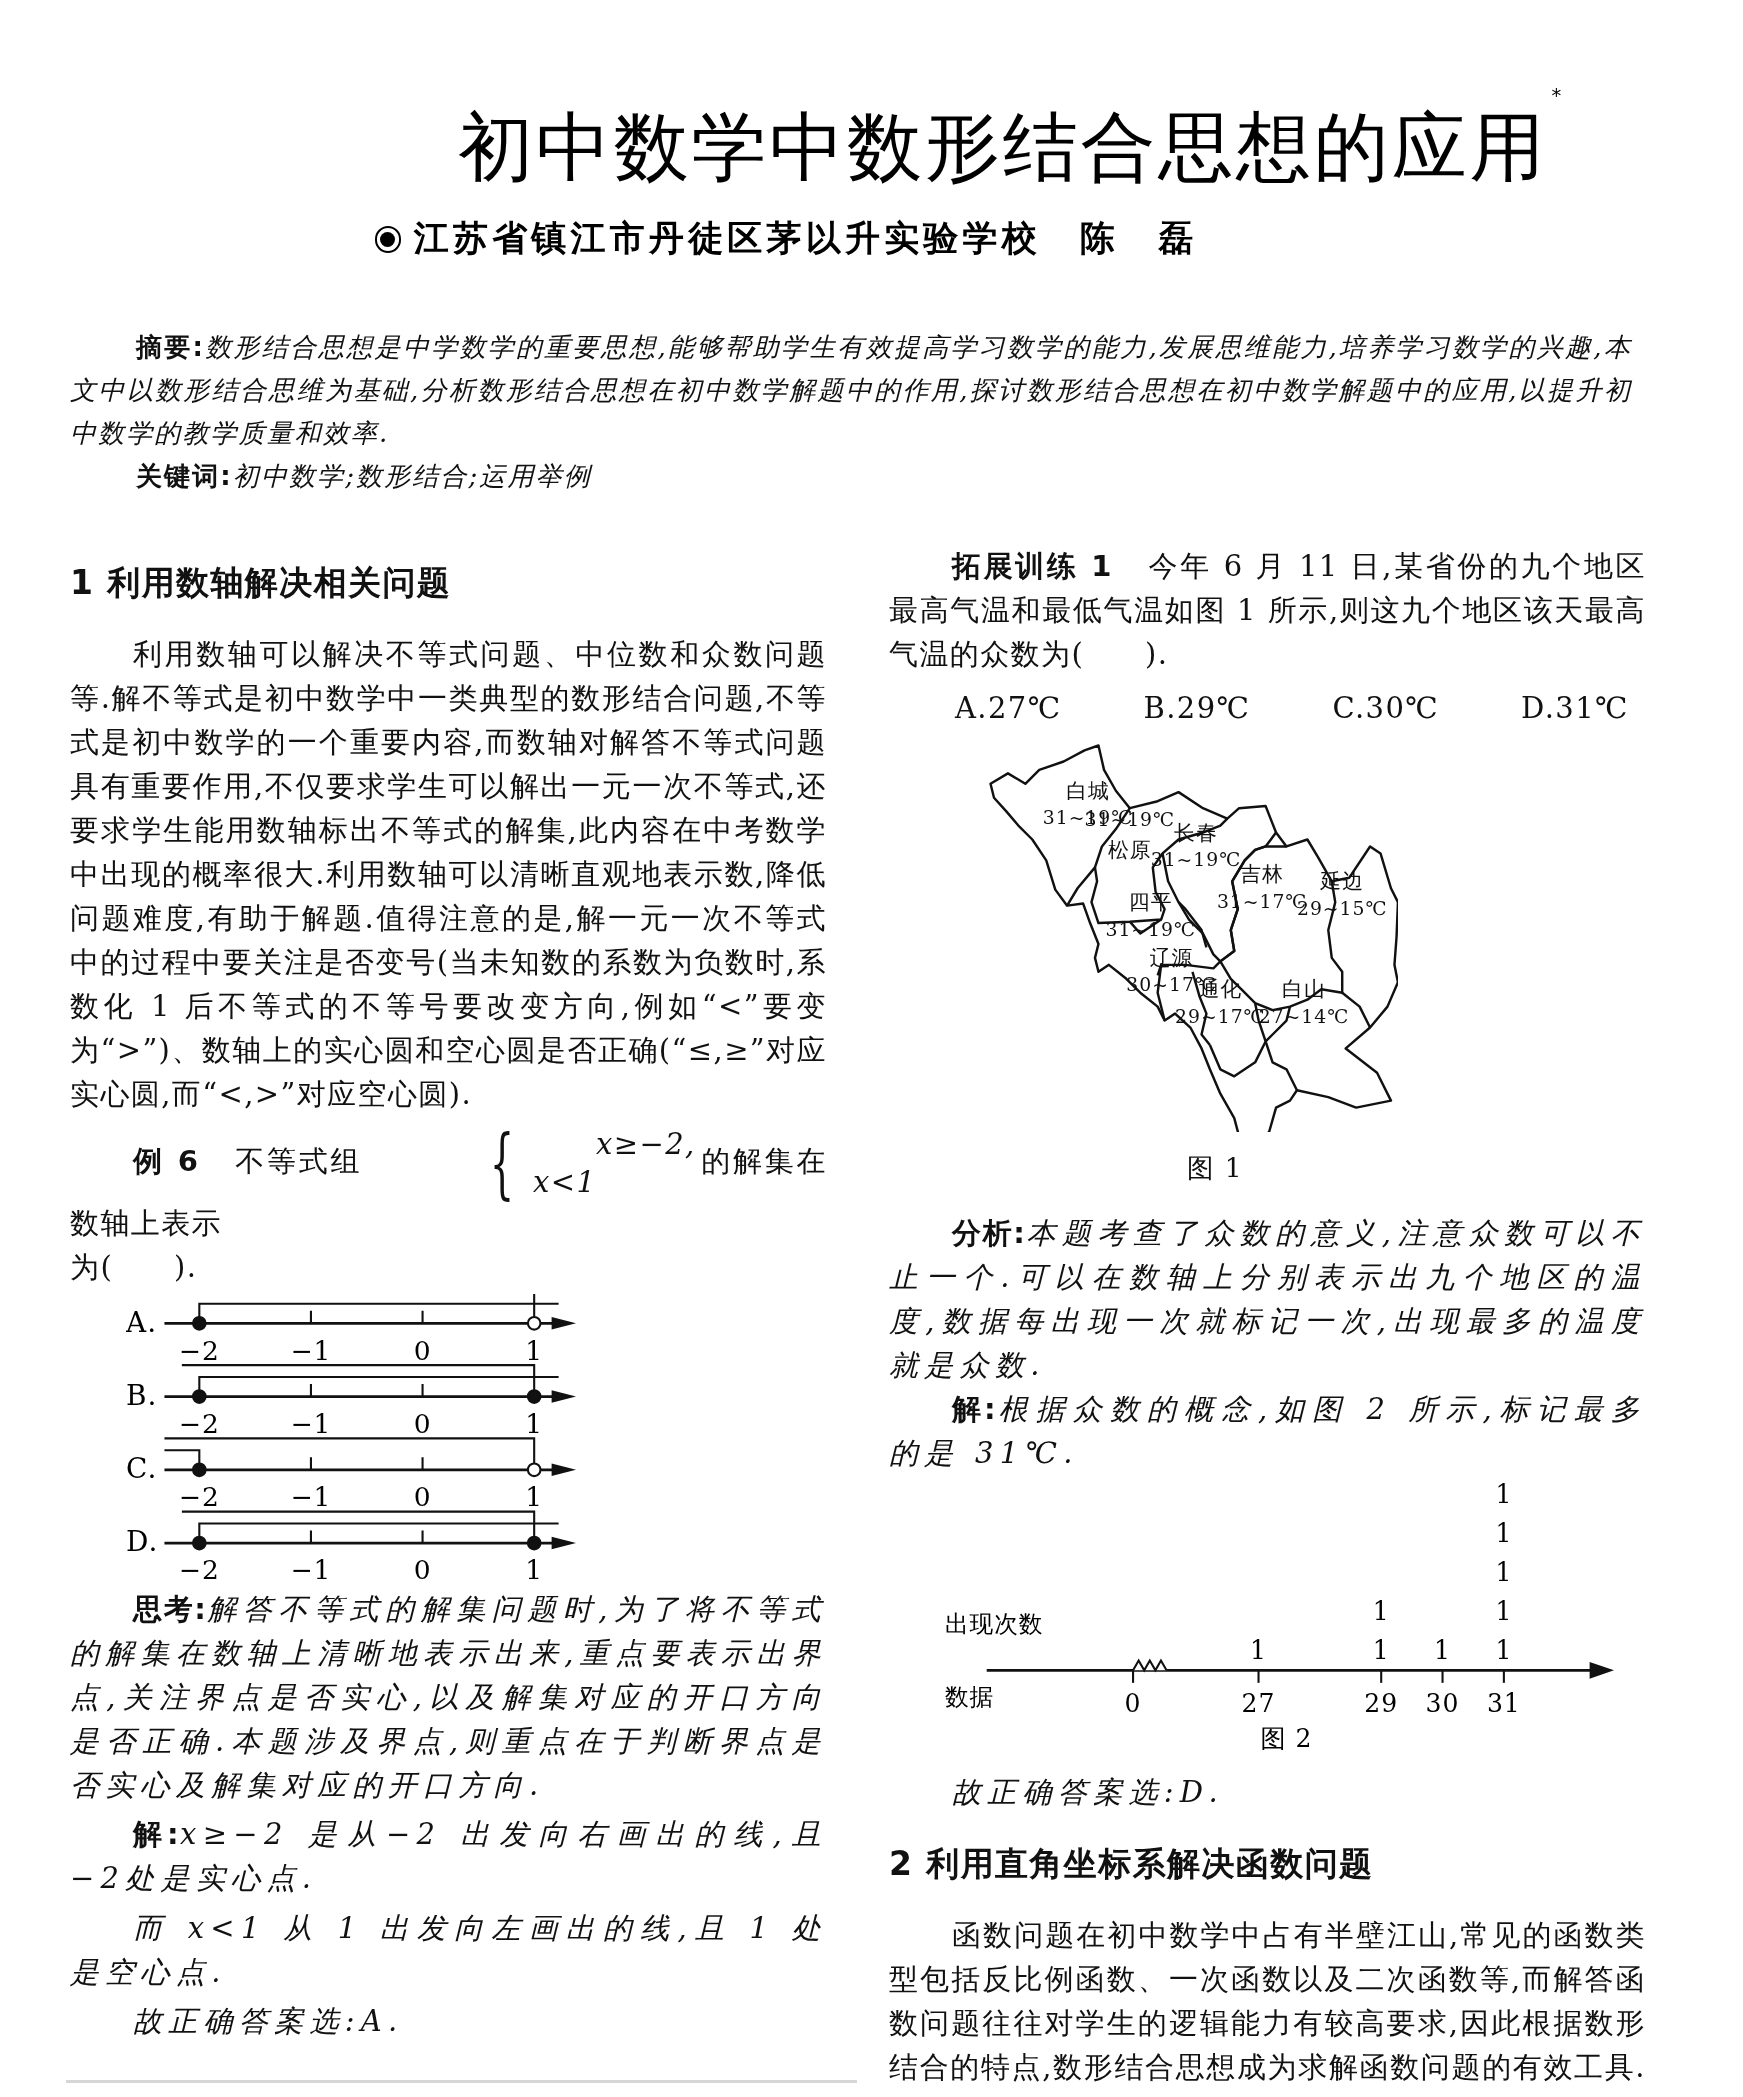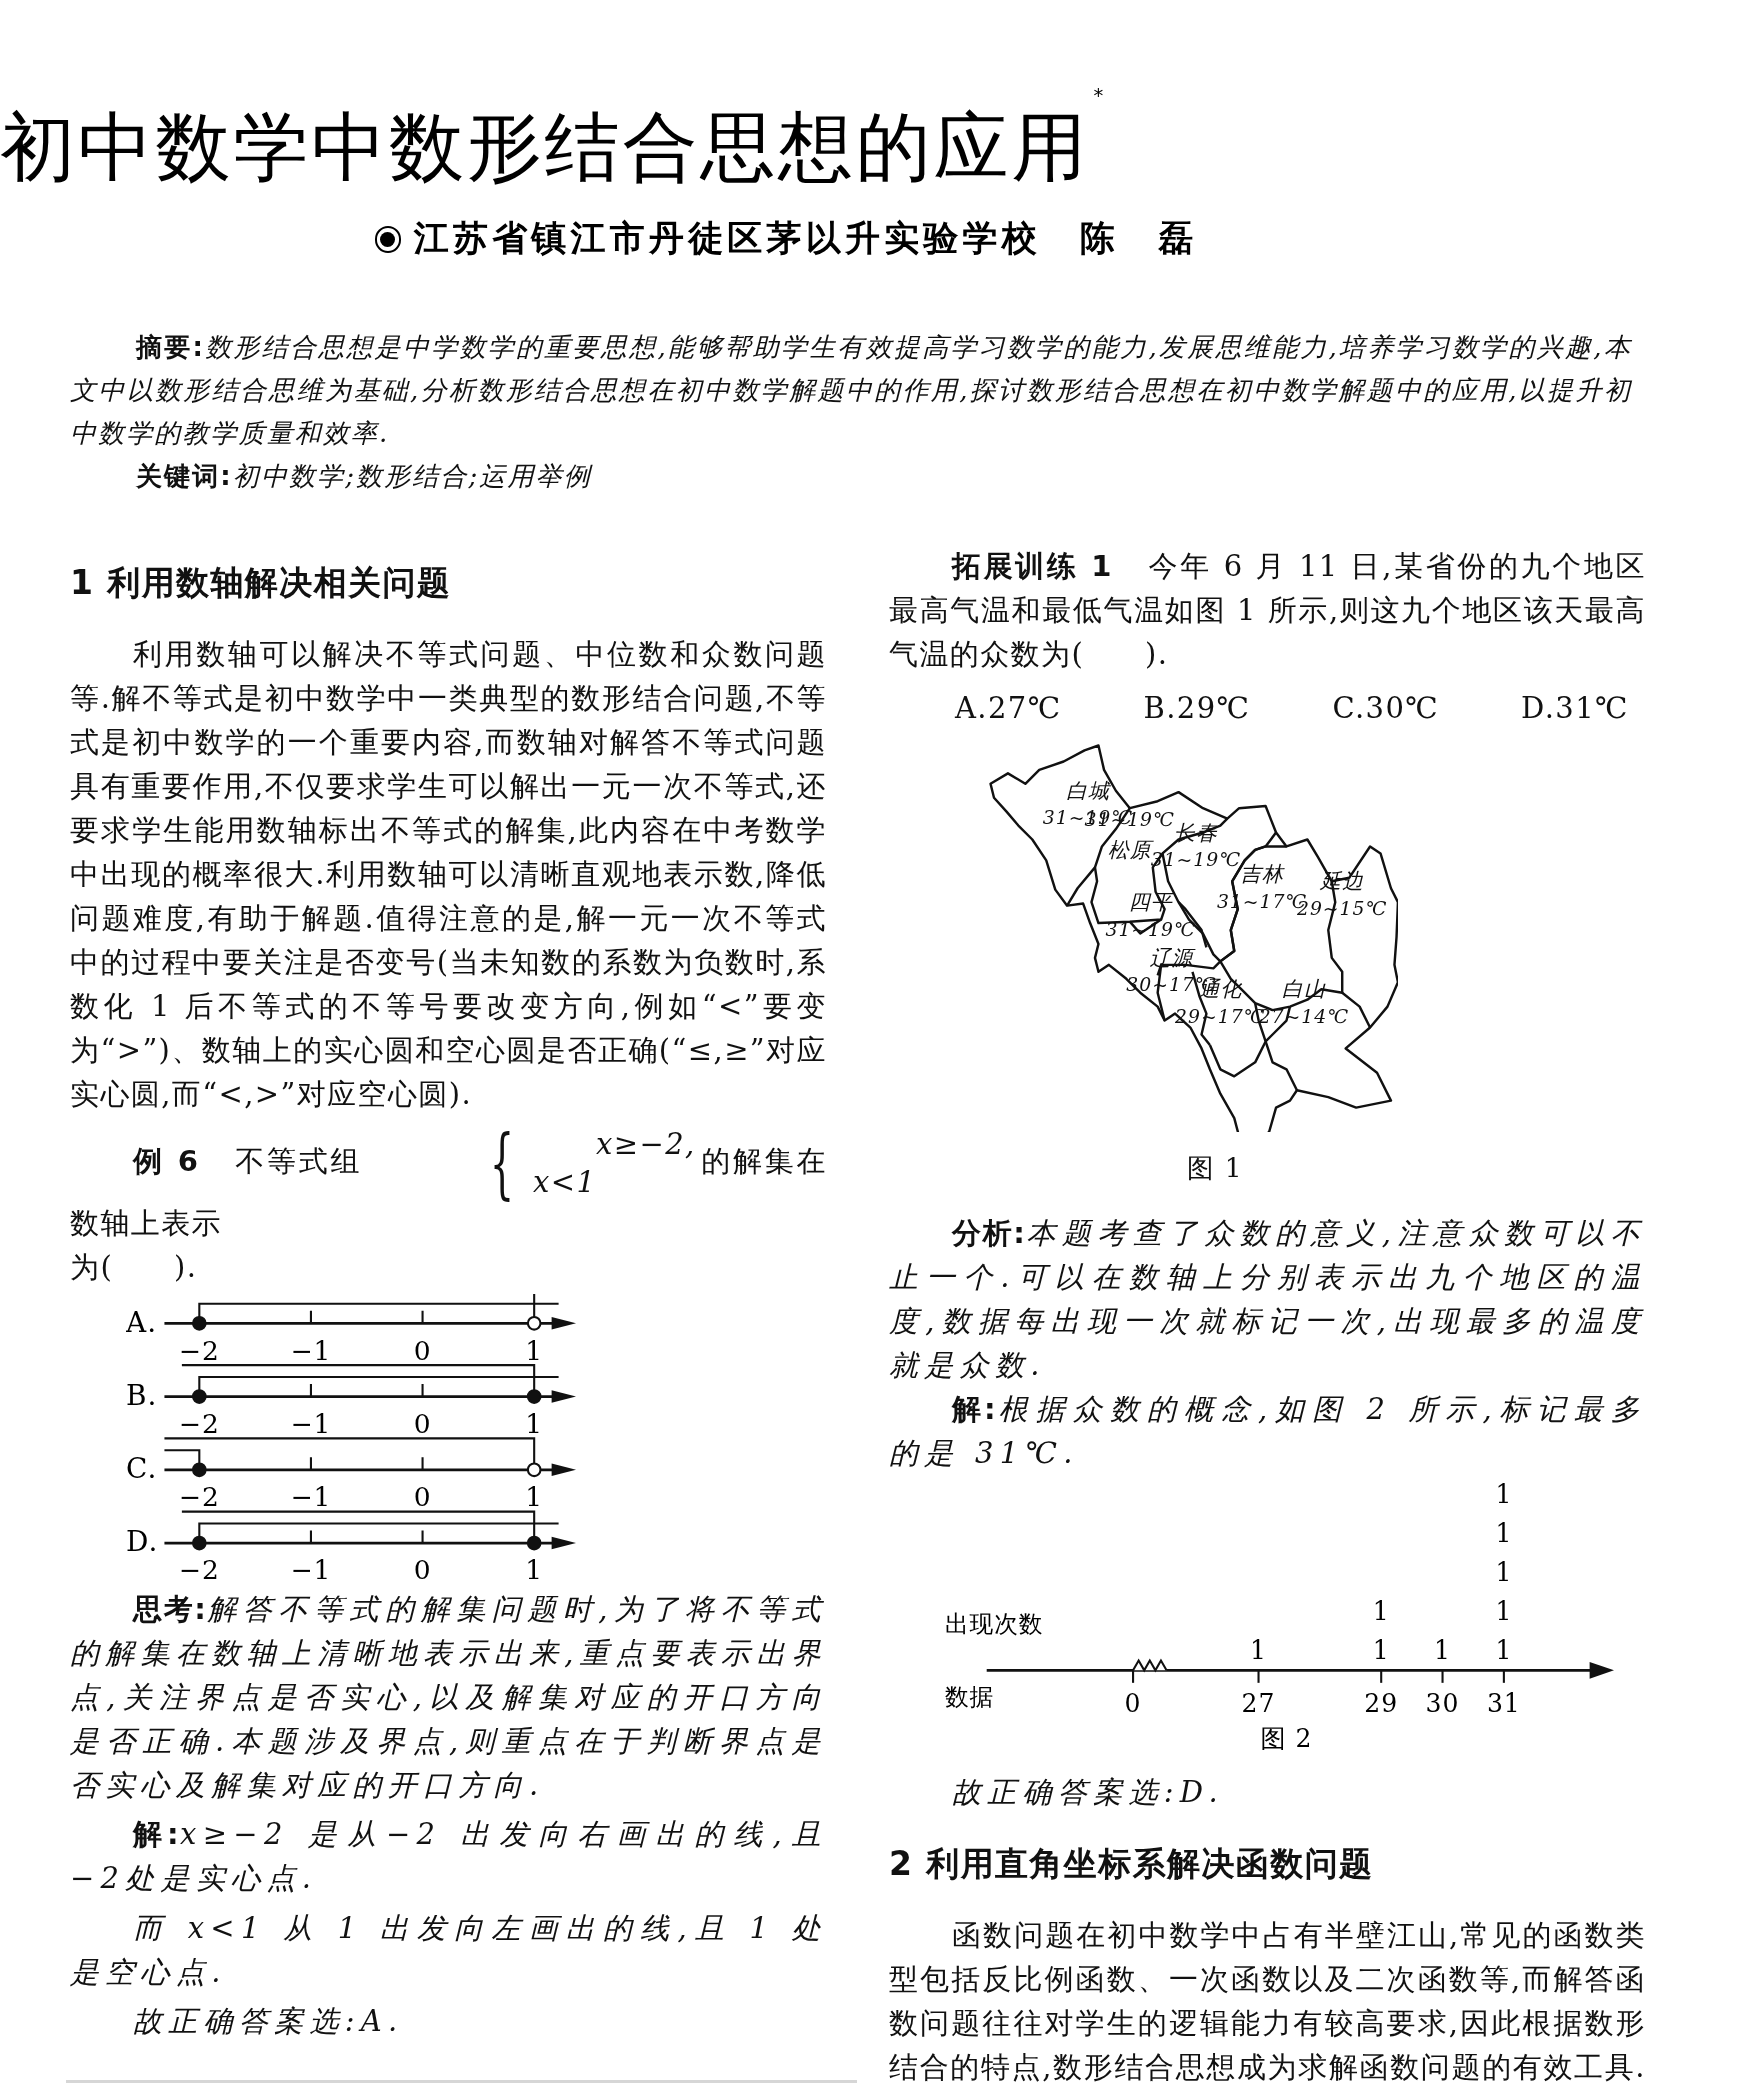--- a/index.html
+++ b/index.html
@@ -1,21 +1,21 @@
 <!DOCTYPE html>
 <html style="font-size:11px"><head>
 <meta charset="utf-8">
 <style>
   html, body { margin: 0; padding: 0; background: #ffffff; }
   body {
     width: 1743px; height: 2097px; position: relative; overflow: hidden;
     color: #111; font-family: "DejaVu Serif", "Liberation Serif", serif;
   }
   .title {
-    position: absolute; left: 0; width: 1564px; top: 98px; text-align: left;
+    position: absolute; left: 0; width: 1564px; top: 98px; text-align: right;
     font-family: "DejaVu Sans", "Liberation Sans", sans-serif; font-size: 75px;
     font-weight: normal; letter-spacing: 2.8px; color: #000;
   }
   .title sup { font-size: 19.5px; vertical-align: top; position: relative; top: -14px; margin-left: 4.2px; }
   .author {
     position: absolute; left: 0; width: 1611px; top: 215px; text-align: center;
     font-family: "DejaVu Sans", "Liberation Sans", sans-serif; font-size: 35px; font-weight: bold;
     letter-spacing: 4.2px; color: #000;
   }
   .author .bullet {
@@ -54,21 +54,21 @@
   .brace { font-size: 77px; line-height: 77px; display: inline-block; vertical-align: middle; font-weight: 100; transform: scaleX(0.5); margin-right: -9.8px; }
   .cases { display: inline-block; vertical-align: middle; line-height: 38px; font-size: 29px; }
 
   .nl-block { position: relative; height: 293px; margin-top: 4.2px; }
   .nl-block svg { position: absolute; left: 56px; top: 0; }
   .opt-row { display: flex; gap: 16px; margin: 9.8px 0 8.4px 0; }
   .opt-row span { flex: 0 0 auto; margin-left: 66px; }
   .opt-row span:first-child { margin-left: 66px; }
   .opt-row span:not(:first-child) { }
 
-  .map-wrap { position: relative; height: 432px; margin-top: 12.6px; font-style: italic; }
+  .map-wrap { position: relative; height: 432px; margin-top: 12.6px; }
   .map-wrap svg { position: absolute; left: 91px; top: 0; }
   .fig-cap { text-align: center; font-size: 26.5px; }
 
   .fig2 { position: relative; height: 279px; margin-top: 7px; }
   .fig2 svg { position: absolute; left: 28px; top: 0; }
 
   .rule { position: absolute; left: 66px; top: 2080px; width: 791px; height: 2.8px; background: #d6d6d6; }
 </style>
 </head>
 <body>

